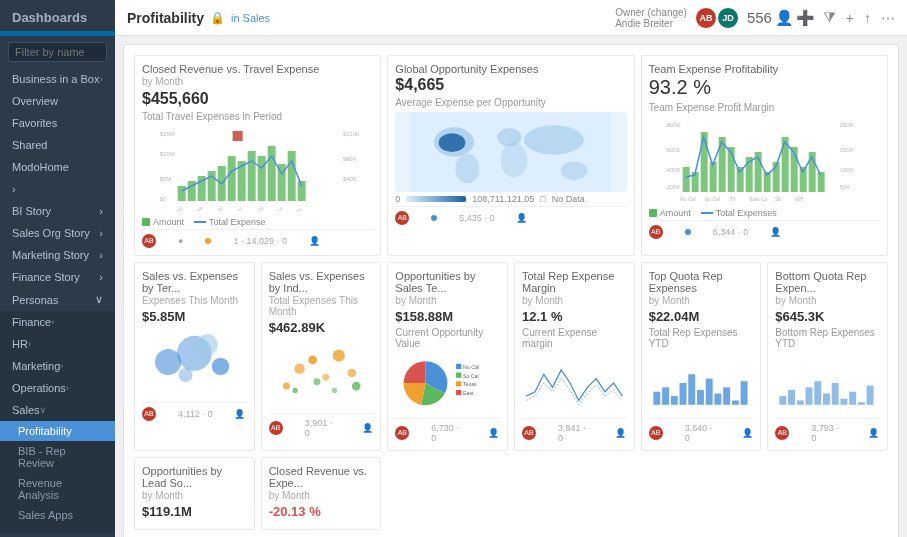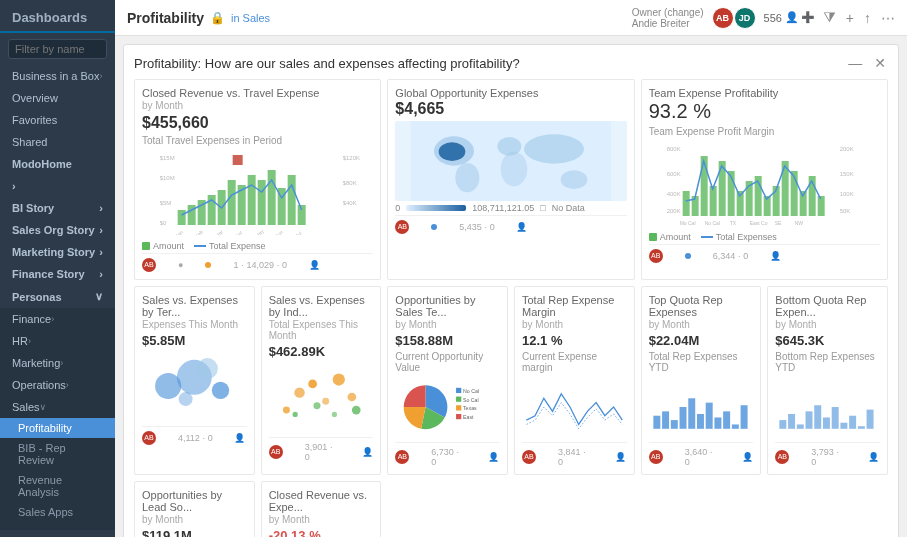--- a/index.html
+++ b/index.html
@@ -1,48 +1,48 @@
 <!DOCTYPE html>
 <html><head>
   <meta charset="utf-8">
   <style>
     * { box-sizing: border-box; margin: 0; padding: 0; }
     body { font-family: 'Segoe UI', Arial, sans-serif; font-size: 12px; background: #f0f0f0; display: flex; height: 537px; overflow: hidden; }
 
     
     .sidebar { width: 115px; background: #2d3a4a; height: 100%; display: flex; flex-direction: column; flex-shrink: 0; }
-    .sidebar-header { color: #a0b0c0; font-size: 13px; font-weight: 600; padding: 10px 12px 6px; border-bottom: 2px solid #0369a1; }
+    .sidebar-header { color: #a0b0c0; font-size: 13px; font-weight: 600; padding: 10px 12px 6px; border-bottom: 5px solid #0369a1; }
     .sidebar-search { padding: 6px 8px; }
     .sidebar-search input { width: 100%; background: #1e2c3a; border: 1px solid #3d4e60; color: #ccc; border-radius: 3px; padding: 3px 6px; font-size: 11px; outline: none; }
     .sidebar-nav { flex: 1; overflow-y: auto; }
     .sidebar-nav::-webkit-scrollbar { width: 3px; }
     .sidebar-nav::-webkit-scrollbar-thumb { background: #4a5a6a; }
     .sidebar-item { color: #b0c0d0; font-size: 11px; padding: 5px 12px; cursor: pointer; display: flex; justify-content: flex-start; align-items: center; }
     .sidebar-item .chevron { font-size: 9px; color: #7a8a9a; }
     .sidebar-group { background: #263341; }
-    .sidebar-group-header { color: #b0c0d0; font-size: 11px; padding: 5px 12px; cursor: pointer; display: flex; justify-content: space-between; align-items: center; font-weight: 700; }
+    .sidebar-group-header { color: #b0c0d0; font-size: 11px; padding: 5px 12px; cursor: pointer; display: flex; justify-content: space-between; align-items: center; font-weight: 400; }
     .sidebar-subitem { color: #8a9aaa; font-size: 11px; padding: 4px 12px 4px 18px; cursor: pointer; }
     .sidebar-subitem.active { background: #4a90d9; color: #fff; }
 
     
     .main { flex: 1; display: flex; flex-direction: column; overflow: hidden; }
 
     
     .topbar { background: #fff; border-bottom: 1px solid #e0e0e0; padding: 0 12px; height: 36px; display: flex; align-items: center; justify-content: space-between; flex-shrink: 0; }
     .topbar-left { display: flex; align-items: center; gap: 6px; }
     .topbar-title { font-size: 14px; font-weight: 600; color: #333; }
     .topbar-subtitle { font-size: 11px; color: #4a90d9; }
     .topbar-lock { font-size: 12px; color: #aaa; }
     .topbar-right { display: flex; align-items: center; gap: 8px; }
     .topbar-owner { font-size: 10px; color: #888; }
     .topbar-avatars { display: flex; gap: -3px; }
     .avatar { width: 22px; height: 22px; border-radius: 50%; display: inline-flex; align-items: center; justify-content: center; font-size: 9px; color: #fff; font-weight: 600; border: 1px solid #fff; }
     .avatar-ab { background: #c0392b; }
     .avatar-jd { background: #0f766e; }
-    .topbar-count { font-size: 11px; color: #666; display: flex; align-items: center; gap: 3px; }
+    .topbar-count { font-size: 15px; color: #666; display: flex; align-items: center; gap: 3px; }
     .topbar-icons { display: flex; gap: 10px; align-items: center; }
     .topbar-icon { color: #888; font-size: 14px; cursor: pointer; }
 
     
     .dashboard { flex: 1; overflow: auto; background: #f0f0f0; }
     .dashboard-inner { background: #fff; margin: 8px; border: 1px solid #ddd; border-radius: 3px; padding: 10px; min-height: calc(100% - 16px); }
     .dashboard-header { display: flex; justify-content: space-between; align-items: center; margin-bottom: 8px; }
     .dashboard-title { font-size: 13px; font-weight: 500; color: #333; }
     .dashboard-close-row { display: flex; gap: 8px; }
     .dash-btn { background: none; border: none; color: #888; font-size: 14px; cursor: pointer; padding: 0 2px; }
@@ -201,27 +201,20 @@
         <span class="topbar-icon">⧩</span>
         <span class="topbar-icon">+</span>
         <span class="topbar-icon">↑</span>
         <span class="topbar-icon">⋯</span>
       </div>
     </div>
   </div>
 
   <div class="dashboard">
     <div class="dashboard-inner">
-      <div class="dashboard-header">
-        <span class="dashboard-title">Profitability: How are our sales and expenses affecting profitability?</span>
-        <div class="dashboard-close-row">
-          <button class="dash-btn">—</button>
-          <button class="dash-btn">✕</button>
-        </div>
-      </div>
 
       <div class="charts-grid">
 
         <div class="chart-card span2">
           <div class="chart-title">Closed Revenue vs. Travel Expense</div>
           <div class="chart-subtitle">by Month</div>
           <div class="chart-value">$455,660</div>
           <div class="chart-label">Total Travel Expenses in Period</div>
 
           <div class="chart-viz">
@@ -278,20 +271,21 @@
             <span>●</span>
             <span class="dot dot-orange"></span>
             <span>1 · 14,029 · 0</span>
             <span>👤</span>
           </div>
         </div>
 
         <div class="chart-card span2">
           <div class="chart-title">Global Opportunity Expenses</div>
           <div class="chart-value">$4,665</div>
+          <div class="chart-label">Average Expense per Opportunity</div>
 
           <div class="world-map">
             <svg viewBox="0 0 300 120" width="100%" height="80">
               <rect width="300" height="120" fill="#ddeeff"></rect>
 
               <ellipse cx="65" cy="45" rx="30" ry="22" fill="#a0c8e8" opacity="0.7"></ellipse>
 
               <ellipse cx="85" cy="85" rx="18" ry="22" fill="#a0c8e8" opacity="0.5"></ellipse>
 
               <ellipse cx="148" cy="38" rx="18" ry="14" fill="#a0c8e8" opacity="0.6"></ellipse>

